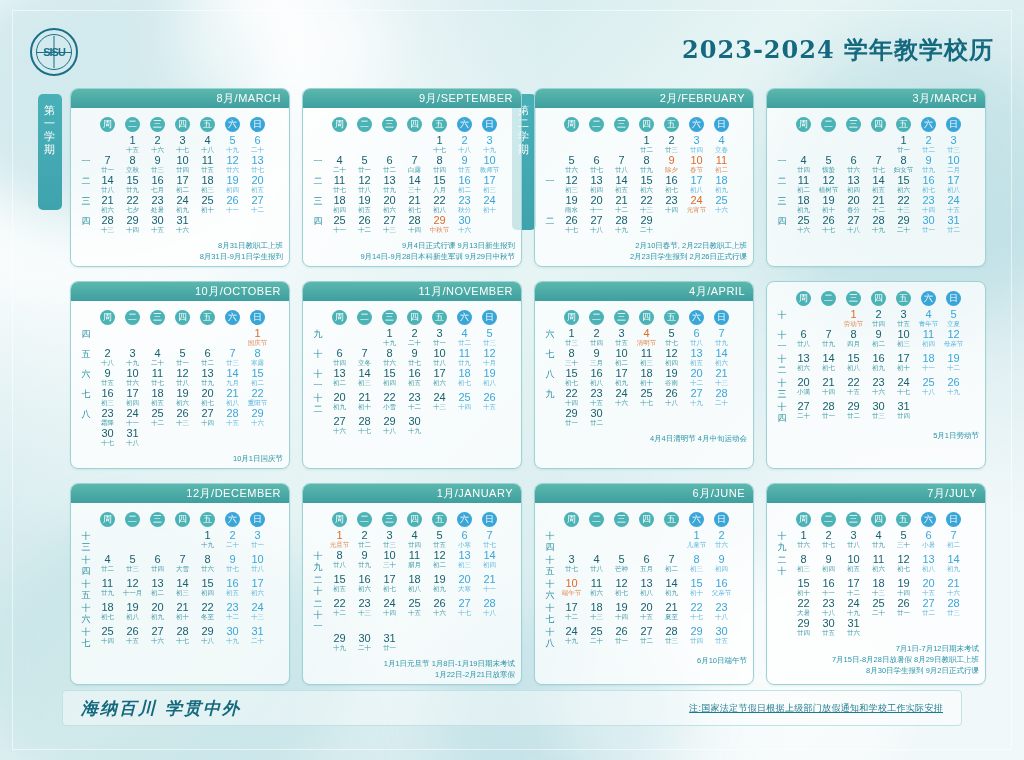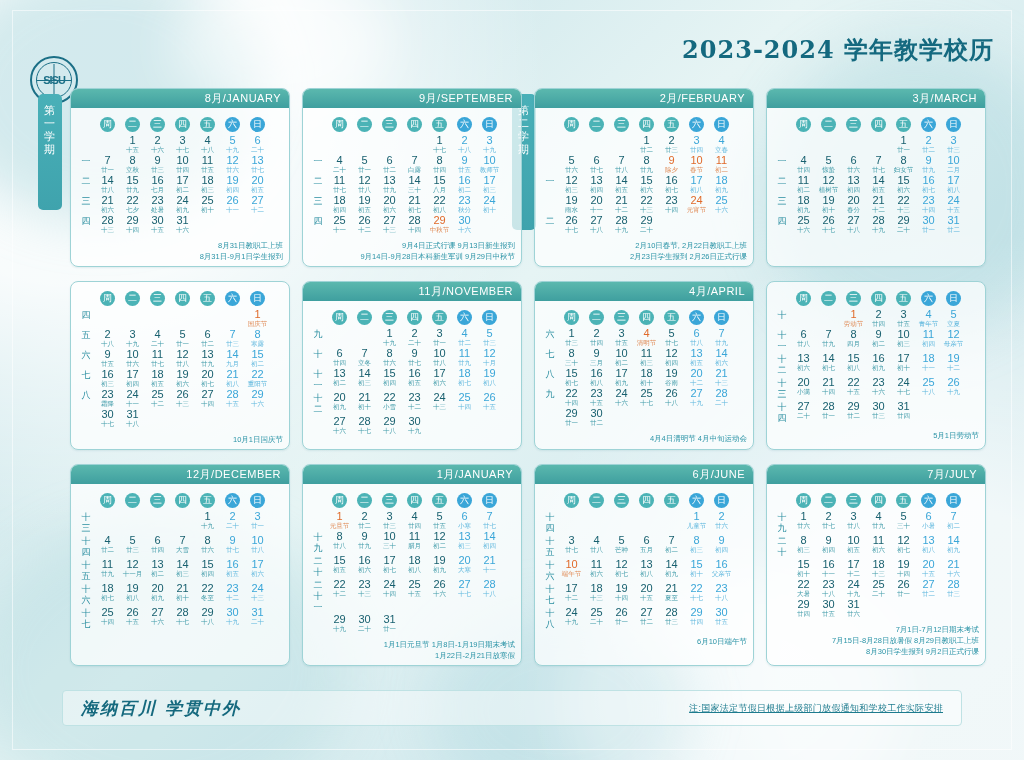--- a/index.html
+++ b/index.html
@@ -19,21 +19,21 @@
   .t3{right:-40px;top:40px;width:300px;height:300px;background:rgba(150,205,212,.28);}
   .t4{left:-30px;bottom:-60px;width:380px;height:300px;background:rgba(160,210,216,.3);}
   .t5{right:120px;bottom:-70px;width:340px;height:260px;background:rgba(255,255,255,.5);}
   .t6{left:430px;bottom:-50px;width:260px;height:200px;background:rgba(150,205,212,.22);}
   .frameline{position:absolute;left:12px;top:10px;right:12px;bottom:10px;border:1px solid rgba(255,255,255,.55);pointer-events:none;}
 
   .page{position:absolute;inset:0;}
 
   
   .header{position:absolute;left:30px;top:28px;right:30px;height:56px;}
-  .logo-wrap{display:flex;align-items:flex-end;gap:9px;margin-top:28px;}
+  .logo-wrap{display:flex;align-items:flex-end;gap:9px;}
   .seal{width:44px;height:44px;border-radius:50%;border:2px solid #1b6f86;position:relative;flex:none;}
   .seal:before{content:"";position:absolute;inset:4px;border-radius:50%;border:1px solid #1b6f86;}
   .seal:after{content:"";position:absolute;left:50%;top:6px;bottom:6px;width:1px;background:#1b6f86;transform:translateX(-.5px);}
   .seal .band{position:absolute;left:5px;right:5px;top:50%;height:1px;background:#1b6f86;}
   .seal .sisu{position:absolute;inset:0;display:flex;align-items:center;justify-content:center;font-size:11px;color:#1b6f86;font-weight:bold;letter-spacing:-1px;}
   .uni-cn{font-size:22px;color:#166b80;font-weight:bold;letter-spacing:2px;font-family:"DejaVu Serif","Liberation Serif",serif;}
   .uni-en{font-size:6.5px;color:#2b7f92;letter-spacing:.6px;margin-top:3px;}
   .title{position:absolute;right:0;top:6px;font-size:24px;color:#14697f;font-weight:bold;letter-spacing:1px;font-family:"DejaVu Serif","Liberation Serif",serif;}
 
   
@@ -108,21 +108,21 @@
   <div class="semtab" id="sem2">
       <span>第</span>
       <span>二</span>
       <span>学</span>
       <span>期</span>
     </div>
 
   <div class="grid" id="month-grid">
       <div class="row">
         <div class="month">
-          <div class="mhead">8月/JANUARY</div>
+          <div class="mhead">8月/MARCH</div>
           <div class="mbody">
             <div class="wkrow">
               <div class="wk"><i>周</i></div>
               <div class="wk"><i>二</i></div>
               <div class="wk"><i>三</i></div>
               <div class="wk"><i>四</i></div>
               <div class="wk"><i>五</i></div>
               <div class="wk we"><i>六</i></div>
               <div class="wk we"><i>日</i></div>
             </div>
@@ -867,20 +867,21 @@
                   <div class="l">廿二</div>
                 </div>
               </div>
             </div>
           </div>
           <div class="notes"></div>
         </div>
       </div>
       <div class="row">
         <div class="month">
+          <div class="mhead">10月/OCTOBER</div>
           <div class="mbody">
             <div class="wkrow">
               <div class="wk"><i>周</i></div>
               <div class="wk"><i>二</i></div>
               <div class="wk"><i>三</i></div>
               <div class="wk"><i>四</i></div>
               <div class="wk"><i>五</i></div>
               <div class="wk we"><i>六</i></div>
               <div class="wk we"><i>日</i></div>
             </div>

